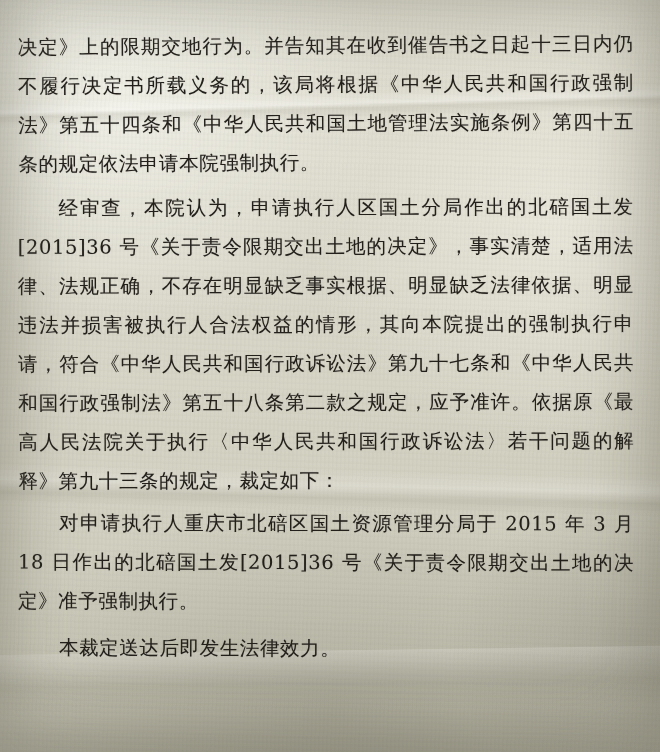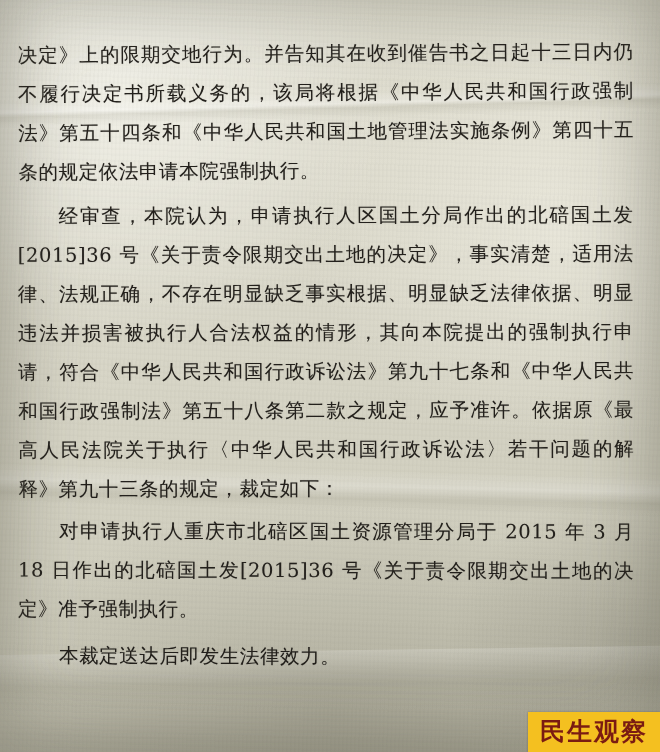--- a/index.html
+++ b/index.html
@@ -64,21 +64,21 @@
   .vignette {
     position: absolute;
     inset: 0;
     box-shadow: inset 0 0 90px rgba(90,88,74,0.35), inset 0 -30px 60px rgba(80,78,66,0.22);
     pointer-events: none;
   }
 
   .doc-body {
     position: absolute;
     left: 0;
-    top: 8px;
+    top: 0;
     width: 660px;
     padding: 26px 26px 0 18px;
     box-sizing: border-box;
   }
   .para {
     font-size: 19.5px;
     line-height: 39px;
     color: #23201c;
     letter-spacing: 0.6px;
     text-align: justify;
@@ -122,14 +122,13 @@
 
   <div class="doc-body">
     <p class="para p1">决定》上的限期交地行为。并告知其在收到催告书之日起十三日内仍不履行决定书所载义务的，该局将根据《中华人民共和国行政强制法》第五十四条和《中华人民共和国土地管理法实施条例》第四十五条的规定依法申请本院强制执行。</p>
     <p class="para indent p2">经审查，本院认为，申请执行人区国土分局作出的北碚国土发[2015]36 号《关于责令限期交出土地的决定》，事实清楚，适用法律、法规正确，不存在明显缺乏事实根据、明显缺乏法律依据、明显违法并损害被执行人合法权益的情形，其向本院提出的强制执行申请，符合《中华人民共和国行政诉讼法》第九十七条和《中华人民共和国行政强制法》第五十八条第二款之规定，应予准许。依据原《最高人民法院关于执行〈中华人民共和国行政诉讼法〉若干问题的解释》第九十三条的规定，裁定如下：</p>
     <p class="para indent p3">对申请执行人重庆市北碚区国土资源管理分局于 2015 年 3 月 18 日作出的北碚国土发[2015]36 号《关于责令限期交出土地的决定》准予强制执行。</p>
     <p class="para indent p4">本裁定送达后即发生法律效力。</p>
   </div>
 
   <div class="vignette"></div>
 
-  <div class="watermark">民生观察</div>
 </div>
 
 </body></html>

